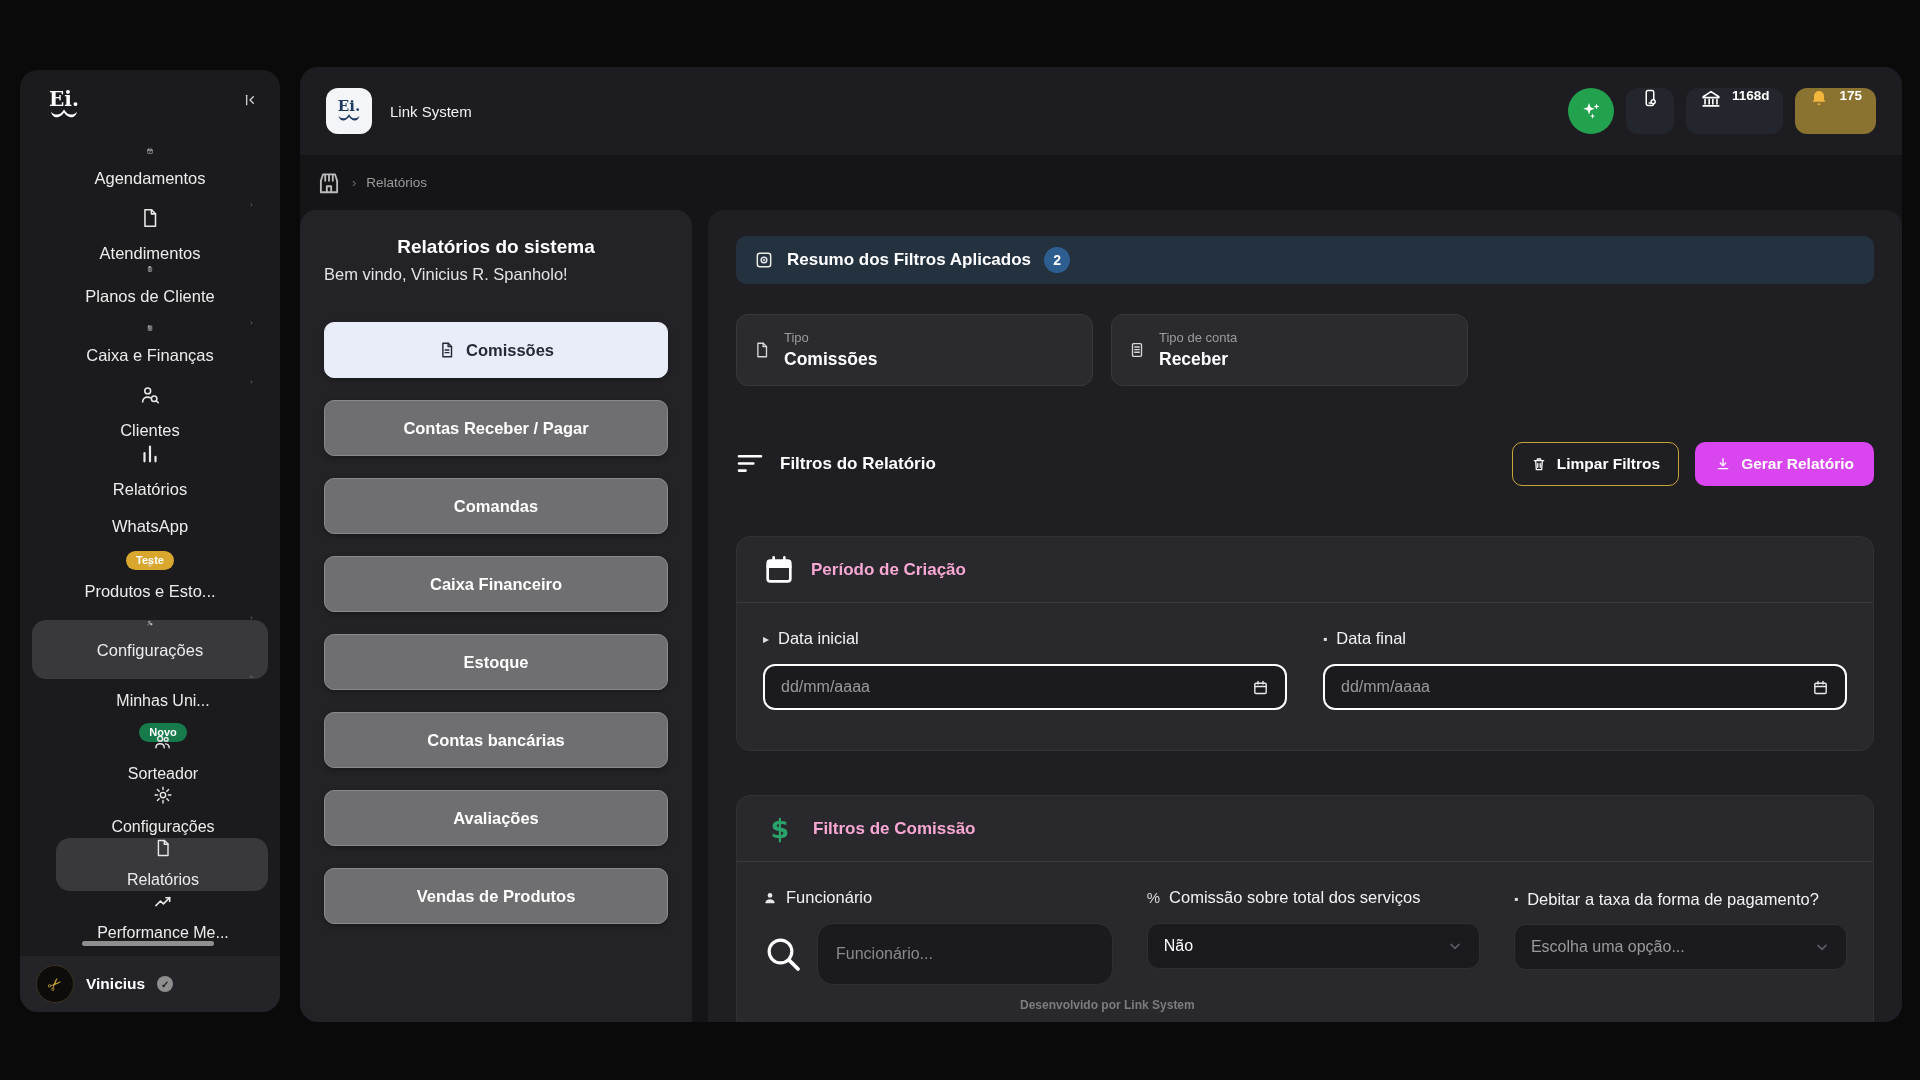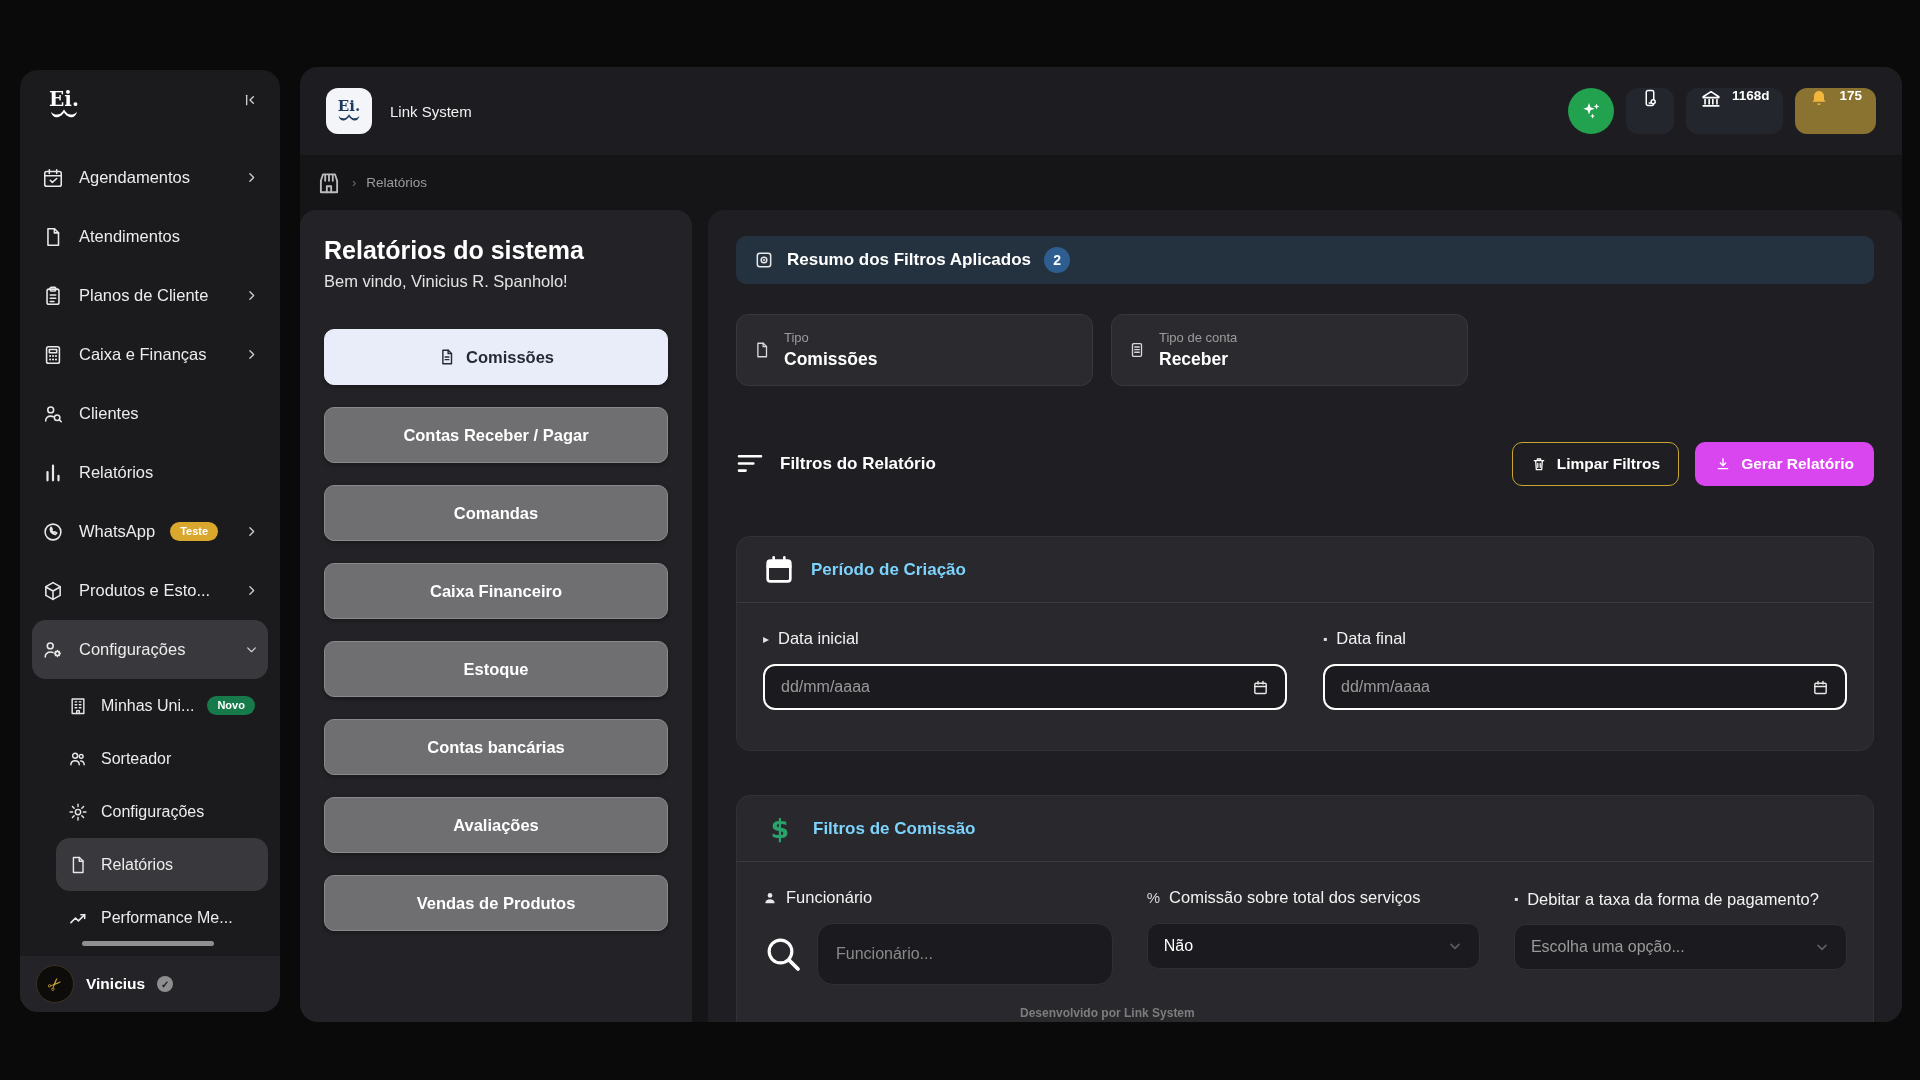--- a/index.html
+++ b/index.html
@@ -19,21 +19,21 @@
     background:#1b1b1e; border-radius:18px; overflow:hidden;
   }
   .side-top { height:68px; padding:20px 20px 0 24px; display:flex; justify-content:space-between; align-items:flex-start; }
   .logo-ei { display:flex; flex-direction:column; align-items:center; width:40px; }
   .logo-ei .ei-text { font-family:"DejaVu Serif", serif; font-weight:bold; font-size:20px; color:#fff; line-height:18px; }
   .collapse-btn { cursor:pointer; padding:2px; }
   .nav { padding:10px 12px 0 12px; display:flex; flex-direction:column; }
   .nav-item {
     height:59px; display:flex; align-items:center; gap:15px;
     padding:0 10px; border-radius:14px; font-size:16.5px; font-weight:500; color:#ececec;
-    cursor:pointer; white-space:nowrap;
+    cursor:pointer; white-space:nowrap;flex-direction:column;
   }
   .nav-item .chev { margin-left:auto; }
   .nav-item.active { background:#39393d; }
   .nav-item.sub { height:53px; margin-left:24px; padding-left:12px; font-size:16px; gap:13px; }
   .pill-badge {
     font-size:11px; font-weight:bold; padding:4px 10px; border-radius:10px; line-height:1;
   }
   .pill-gold { background:#d9a62e; color:#fff; }
   .pill-green { background:#177a4b; color:#fff; }
   .side-scrollbar { position:absolute; left:62px; bottom:66px; width:132px; height:5px; border-radius:3px; background:#8f8f8f; }
@@ -73,21 +73,21 @@
   .breadcrumb-row { height:55px; display:flex; align-items:center; gap:10px; padding:0 16px; color:#9c9c9c; font-size:13.5px; }
   .bc-sep { color:#6f6f6f; font-size:13px; }
 
   .content { display:flex; gap:16px; height:812px; }
 
   
   .reports-panel {
     width:392px; height:100%; background:#232327; border-radius:16px 16px 0 0;
     padding:26px 24px;
   }
-  .rp-title { font-size:25px; font-weight:bold; color:#fff; }
+  .rp-title { font-size:19px; font-weight:bold; color:#fff;text-align:center; }
   .rp-sub { font-size:16.5px; color:#e3e3e3; margin-top:7px; }
   .rp-buttons { margin-top:38px; display:flex; flex-direction:column; gap:22px; }
   .rep-btn {
     height:56px; border-radius:10px; background:#6f6f72; border:1px solid #8a8a8d;
     color:#fff; font-weight:bold; font-size:16.5px;
     display:flex; align-items:center; justify-content:center; gap:10px;
     box-shadow:0 2px 5px rgba(0,0,0,.3); cursor:pointer;
   }
   .rep-btn.active { background:#e9edf9; border-color:#e9edf9; color:#252a36; }
 
@@ -124,21 +124,21 @@
   }
   .btn-generate {
     height:44px; background:#d946ef; border:none; border-radius:10px;
     padding:0 20px; color:#fff; font-weight:bold; font-size:15.5px;
     display:flex; align-items:center; gap:10px; cursor:pointer;
   }
 
   .card { margin-top:50px; background:#28282d; border:1px solid #313136; border-radius:14px; }
   .card.commission { margin-top:44px; }
   .card-head { height:66px; display:flex; align-items:center; gap:16px; padding:0 26px; border-bottom:1px solid #3a3a3f; }
-  .card-title { font-size:17px; font-weight:bold; color:#7dd3fc; }
+  .card-title { font-size:17px; font-weight:bold; color:#f9a8d4; }
   .dollar-ic { width:34px; text-align:center; font-size:27px; font-weight:bold; color:#2aa36b; font-family:"DejaVu Sans", sans-serif; }
   .card-body { padding:26px 26px 40px; }
 
   .period-grid { display:grid; grid-template-columns:1fr 1fr; column-gap:36px; }
   .field-label { display:flex; align-items:center; gap:9px; font-size:16.5px; color:#f2f2f2; margin-bottom:16px; }
   .bullet { font-size:12px; color:#e0e0e0; }
   .input-box {
     height:46px; background:#1b1b1f; border:2px solid #ffffff; border-radius:12px;
     display:flex; align-items:center; padding:0 16px; gap:10px;
   }
@@ -155,21 +155,21 @@
   .emp-input input::placeholder { color:#8a8a8a; }
   .select-box {
     height:46px; background:#1b1b1f; border:1px solid #2f2f34; border-radius:12px;
     display:flex; align-items:center; justify-content:space-between; padding:0 16px; cursor:pointer;
   }
   .select-value { font-size:16px; color:#fff; }
   .select-value.placeholder { color:#9a9a9a; }
   .pct { font-size:15px; color:#d8d8d8; }
 
   .partial-row { margin-top:34px; display:flex; align-items:center; gap:10px; font-size:16.5px; font-weight:bold; color:#e8e8e8; }
-  .watermark { position:absolute; left:312px; bottom:2px; font-size:12px; font-weight:bold; color:#7d7d7d; }
+  .watermark { position:absolute; left:312px; bottom:10px; font-size:12px; font-weight:bold; color:#7d7d7d; }
 </style>
 </head>
 <body>
 
 <aside class="sidebar">
   <div class="side-top">
     <div class="logo-ei">
       <span class="ei-text">Ei.</span>
       <svg width="30" height="11" viewBox="0 0 40 14" fill="#ffffff">
           <path d="M20 1.5 C17.2 6.2 14 8.4 10.6 8.4 C7.2 8.4 4.4 7 2.6 4.2 C3.6 9.6 7.6 12.8 11.6 12 C15 11.3 18.4 8.6 20 5.8 C21.6 8.6 25 11.3 28.4 12 C32.4 12.8 36.4 9.6 37.4 4.2 C35.6 7 32.8 8.4 29.4 8.4 C26 8.4 22.8 6.2 20 1.5 Z"></path>

